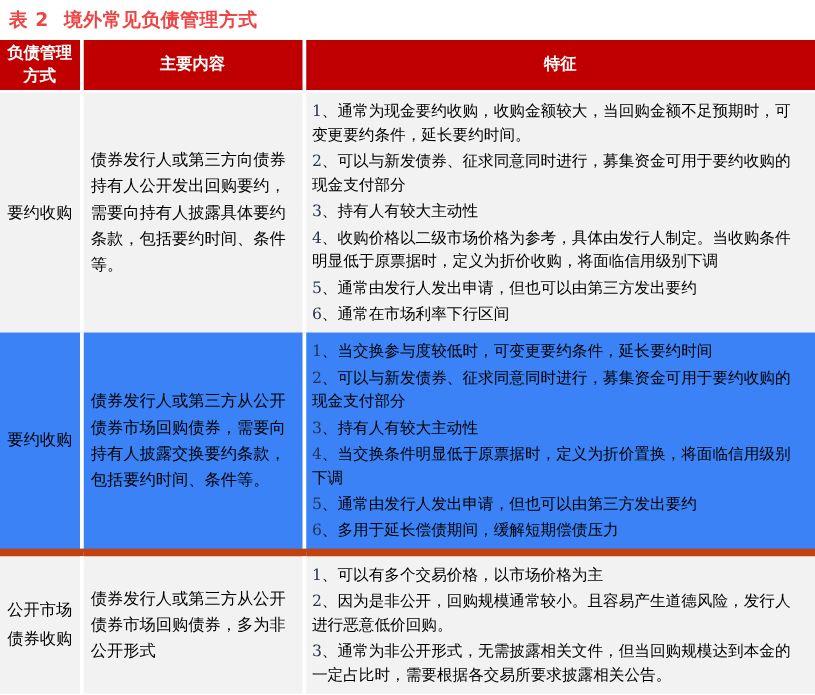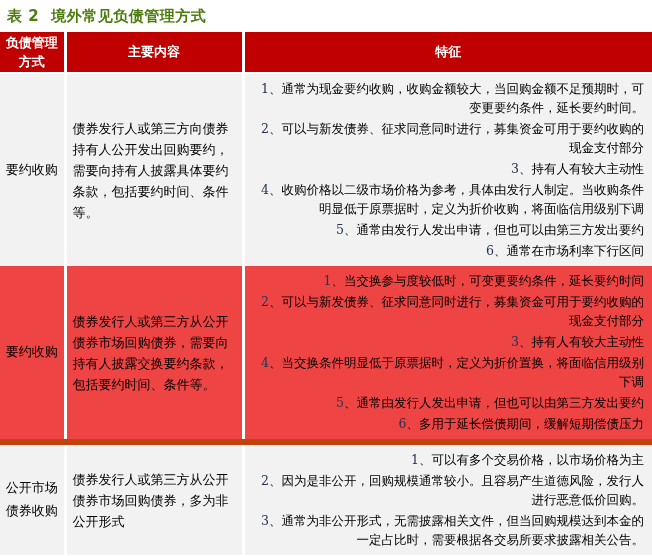--- a/index.html
+++ b/index.html
@@ -3,54 +3,54 @@
 <meta charset="utf-8">
 <style>
   html, body { margin: 0; padding: 0; }
   body {
     width: 652px; height: 556px; background: #ffffff; overflow: hidden;
     font-family: "DejaVu Sans", "Liberation Sans", sans-serif;
     color: #000;
   }
   .page { width: 652px; }
   .title-bar {
-    font-size: 15px; font-weight: bold; color: #4d7c0f;
+    font-size: 15px; font-weight: bold; color: #ef4444;
     padding: 7px 0 6px 7px; letter-spacing: 0.5px;
   }
   .title-label { margin-right: 12px; }
   table.lm-table {
     table-layout: fixed; border-collapse: collapse; width: 652px; padding-left: 28px;
   }
   col.c-method  { width: 65px; }
   col.c-content { width: 178px; }
   col.c-feature { width: 409px; }
   th {
     background: #C00000; color: #ffffff;
     font-size: 13px; font-weight: bold;
     height: 40px; text-align: center; vertical-align: middle;
     line-height: 1.5; padding: 0 2px;
     border-bottom: 2px solid #ffffff;
   }
   th + th, td + td { border-left: 3px solid #ffffff; }
   tbody tr:last-child td { border-top: 6px solid #c2410c; }
   tr.light td { background: #F2F2F2; }
-  tr.dark  td { background: #ef4444; }
+  tr.dark  td { background: #3b82f6; }
   td { font-size: 13px; color: #000; }
   td.method {
     text-align: center; vertical-align: middle;
     padding: 0 3px; line-height: 1.75; font-family: Liberation Serif, serif;
   }
   td.content {
     vertical-align: middle; padding: 8px 6px; line-height: 21px; margin-left: 22px;
   }
   td.features {
     vertical-align: top; padding: 3px 8px 4px 5px;
     font-size: 12.5px; line-height: 19px;
   }
-  .feat { margin: 2px 0; text-align: right; }
+  .feat { margin: 2px 0; }
   .feat-num {
     font-family: "DejaVu Serif", "Liberation Serif", serif;
     color: #26324F;
   }
   .source-note {
     font-size: 12px; font-weight: bold; color: #000;
     padding: 9px 0 0 7px;
   }
 </style>
 </head>

